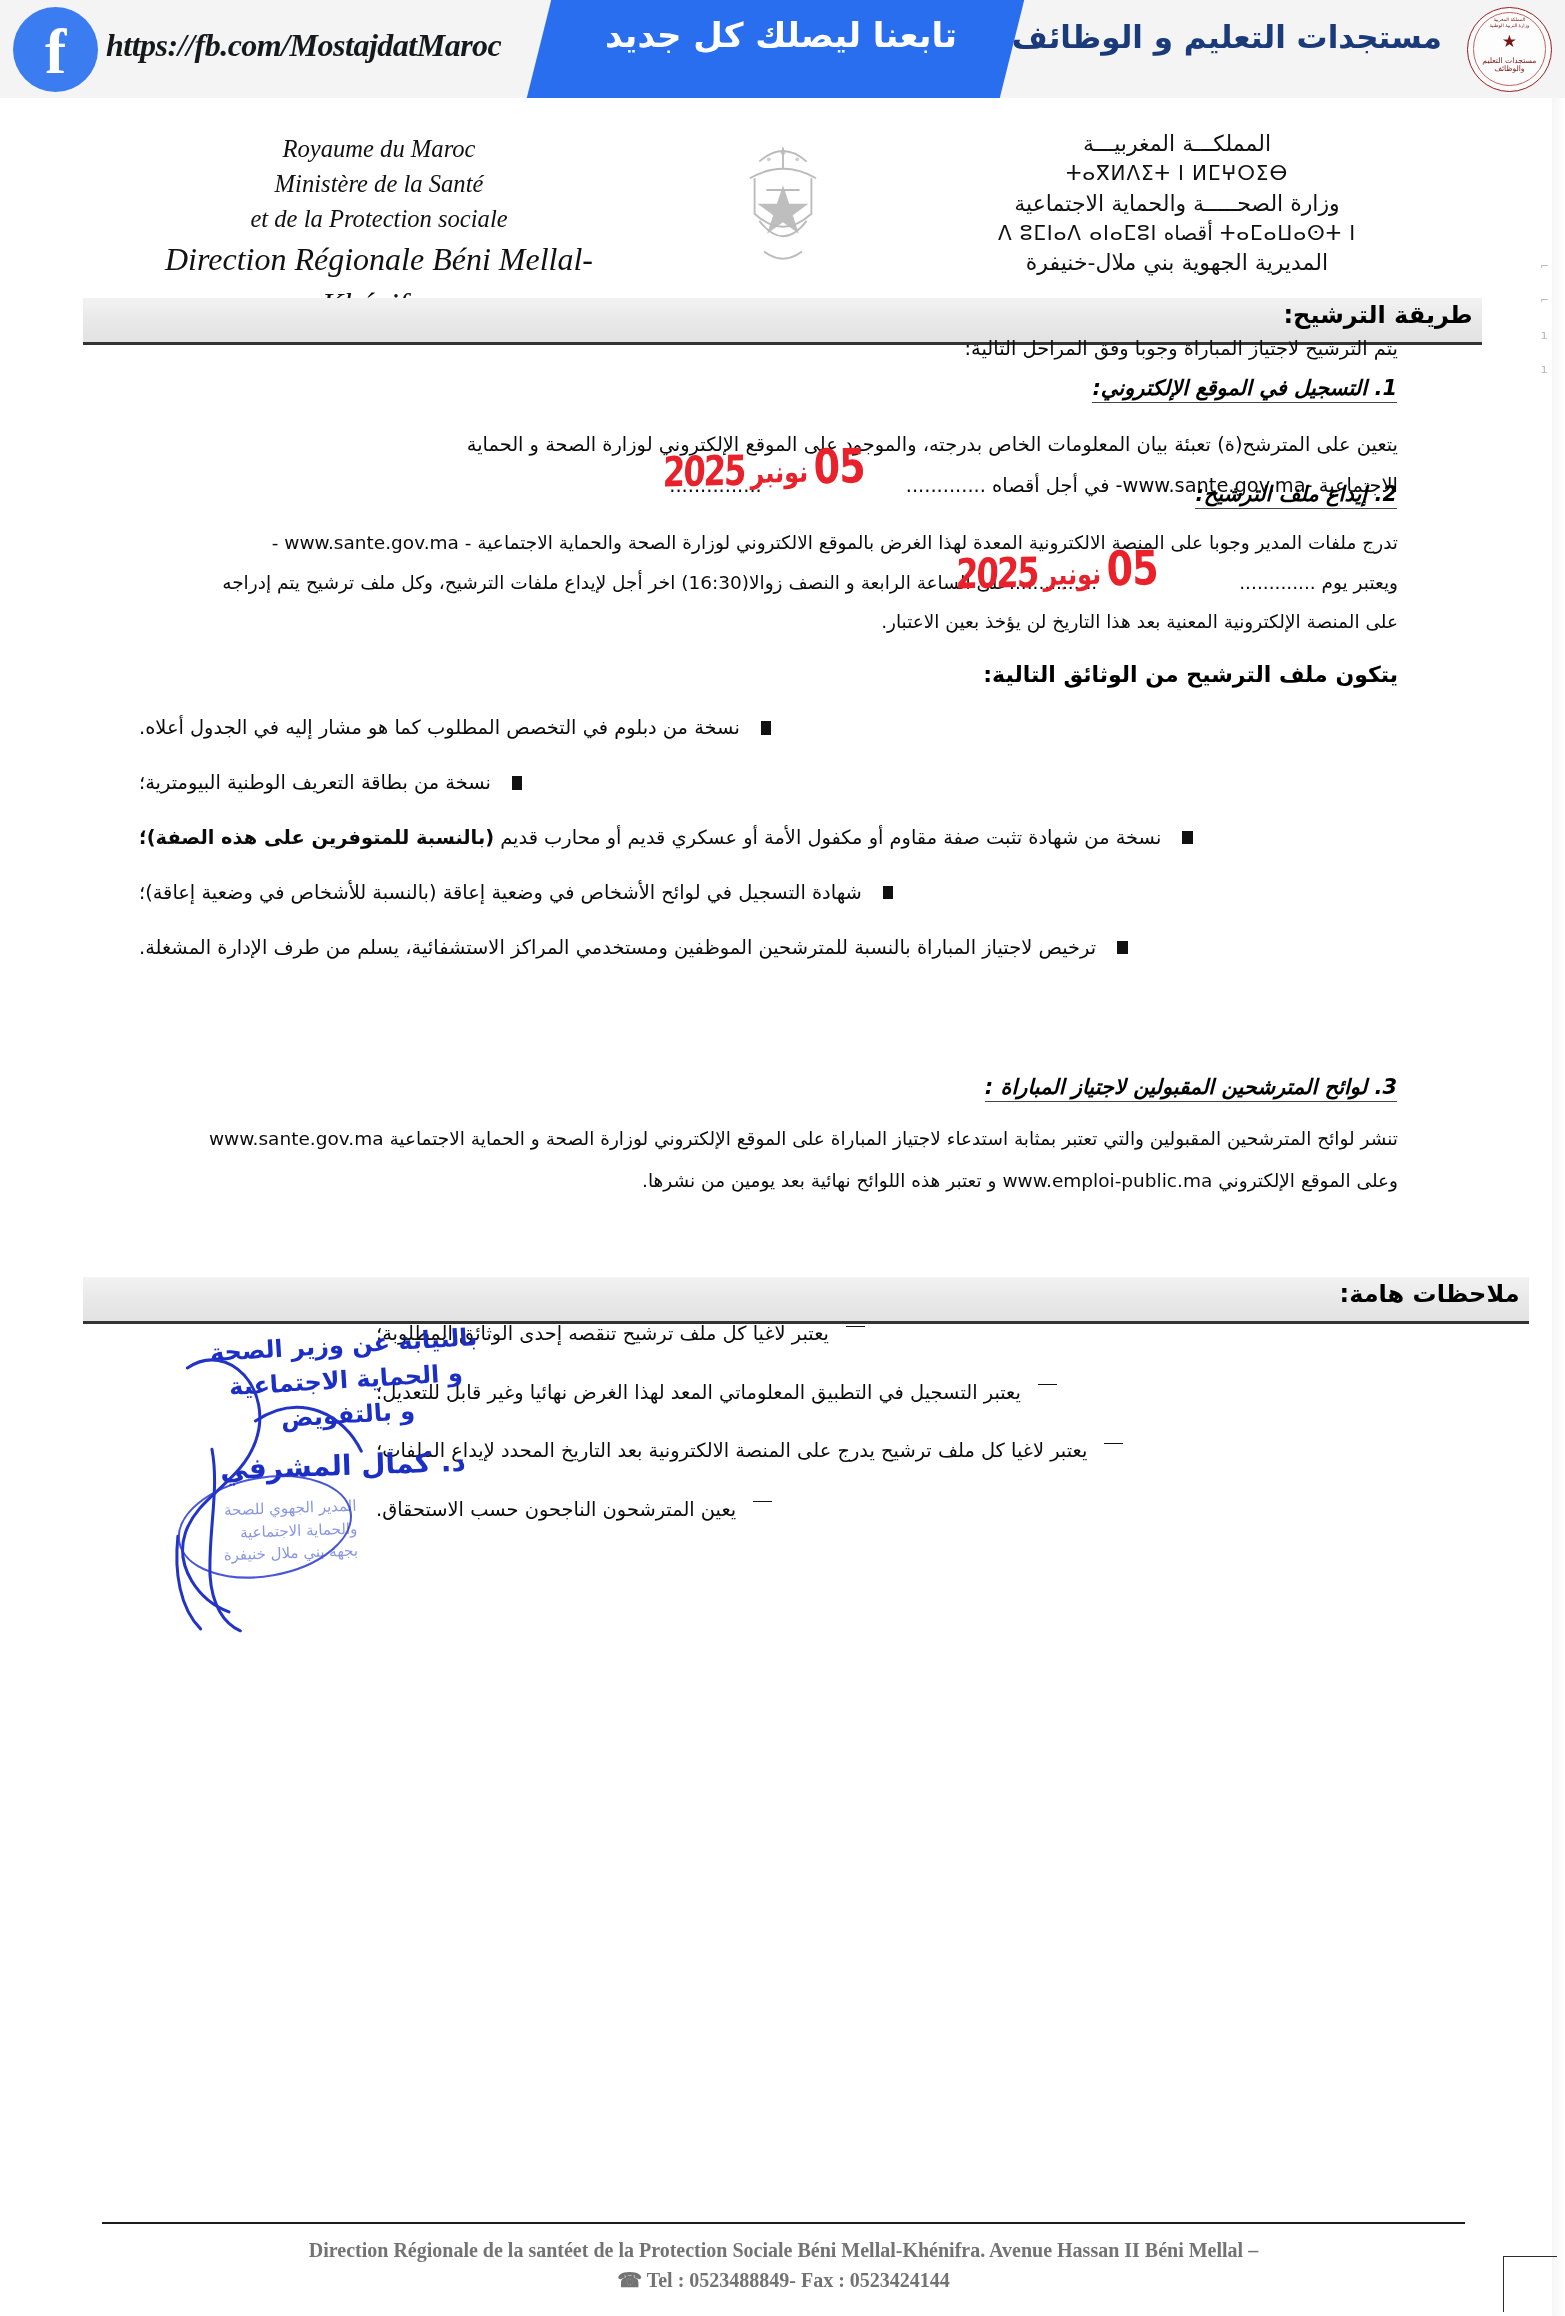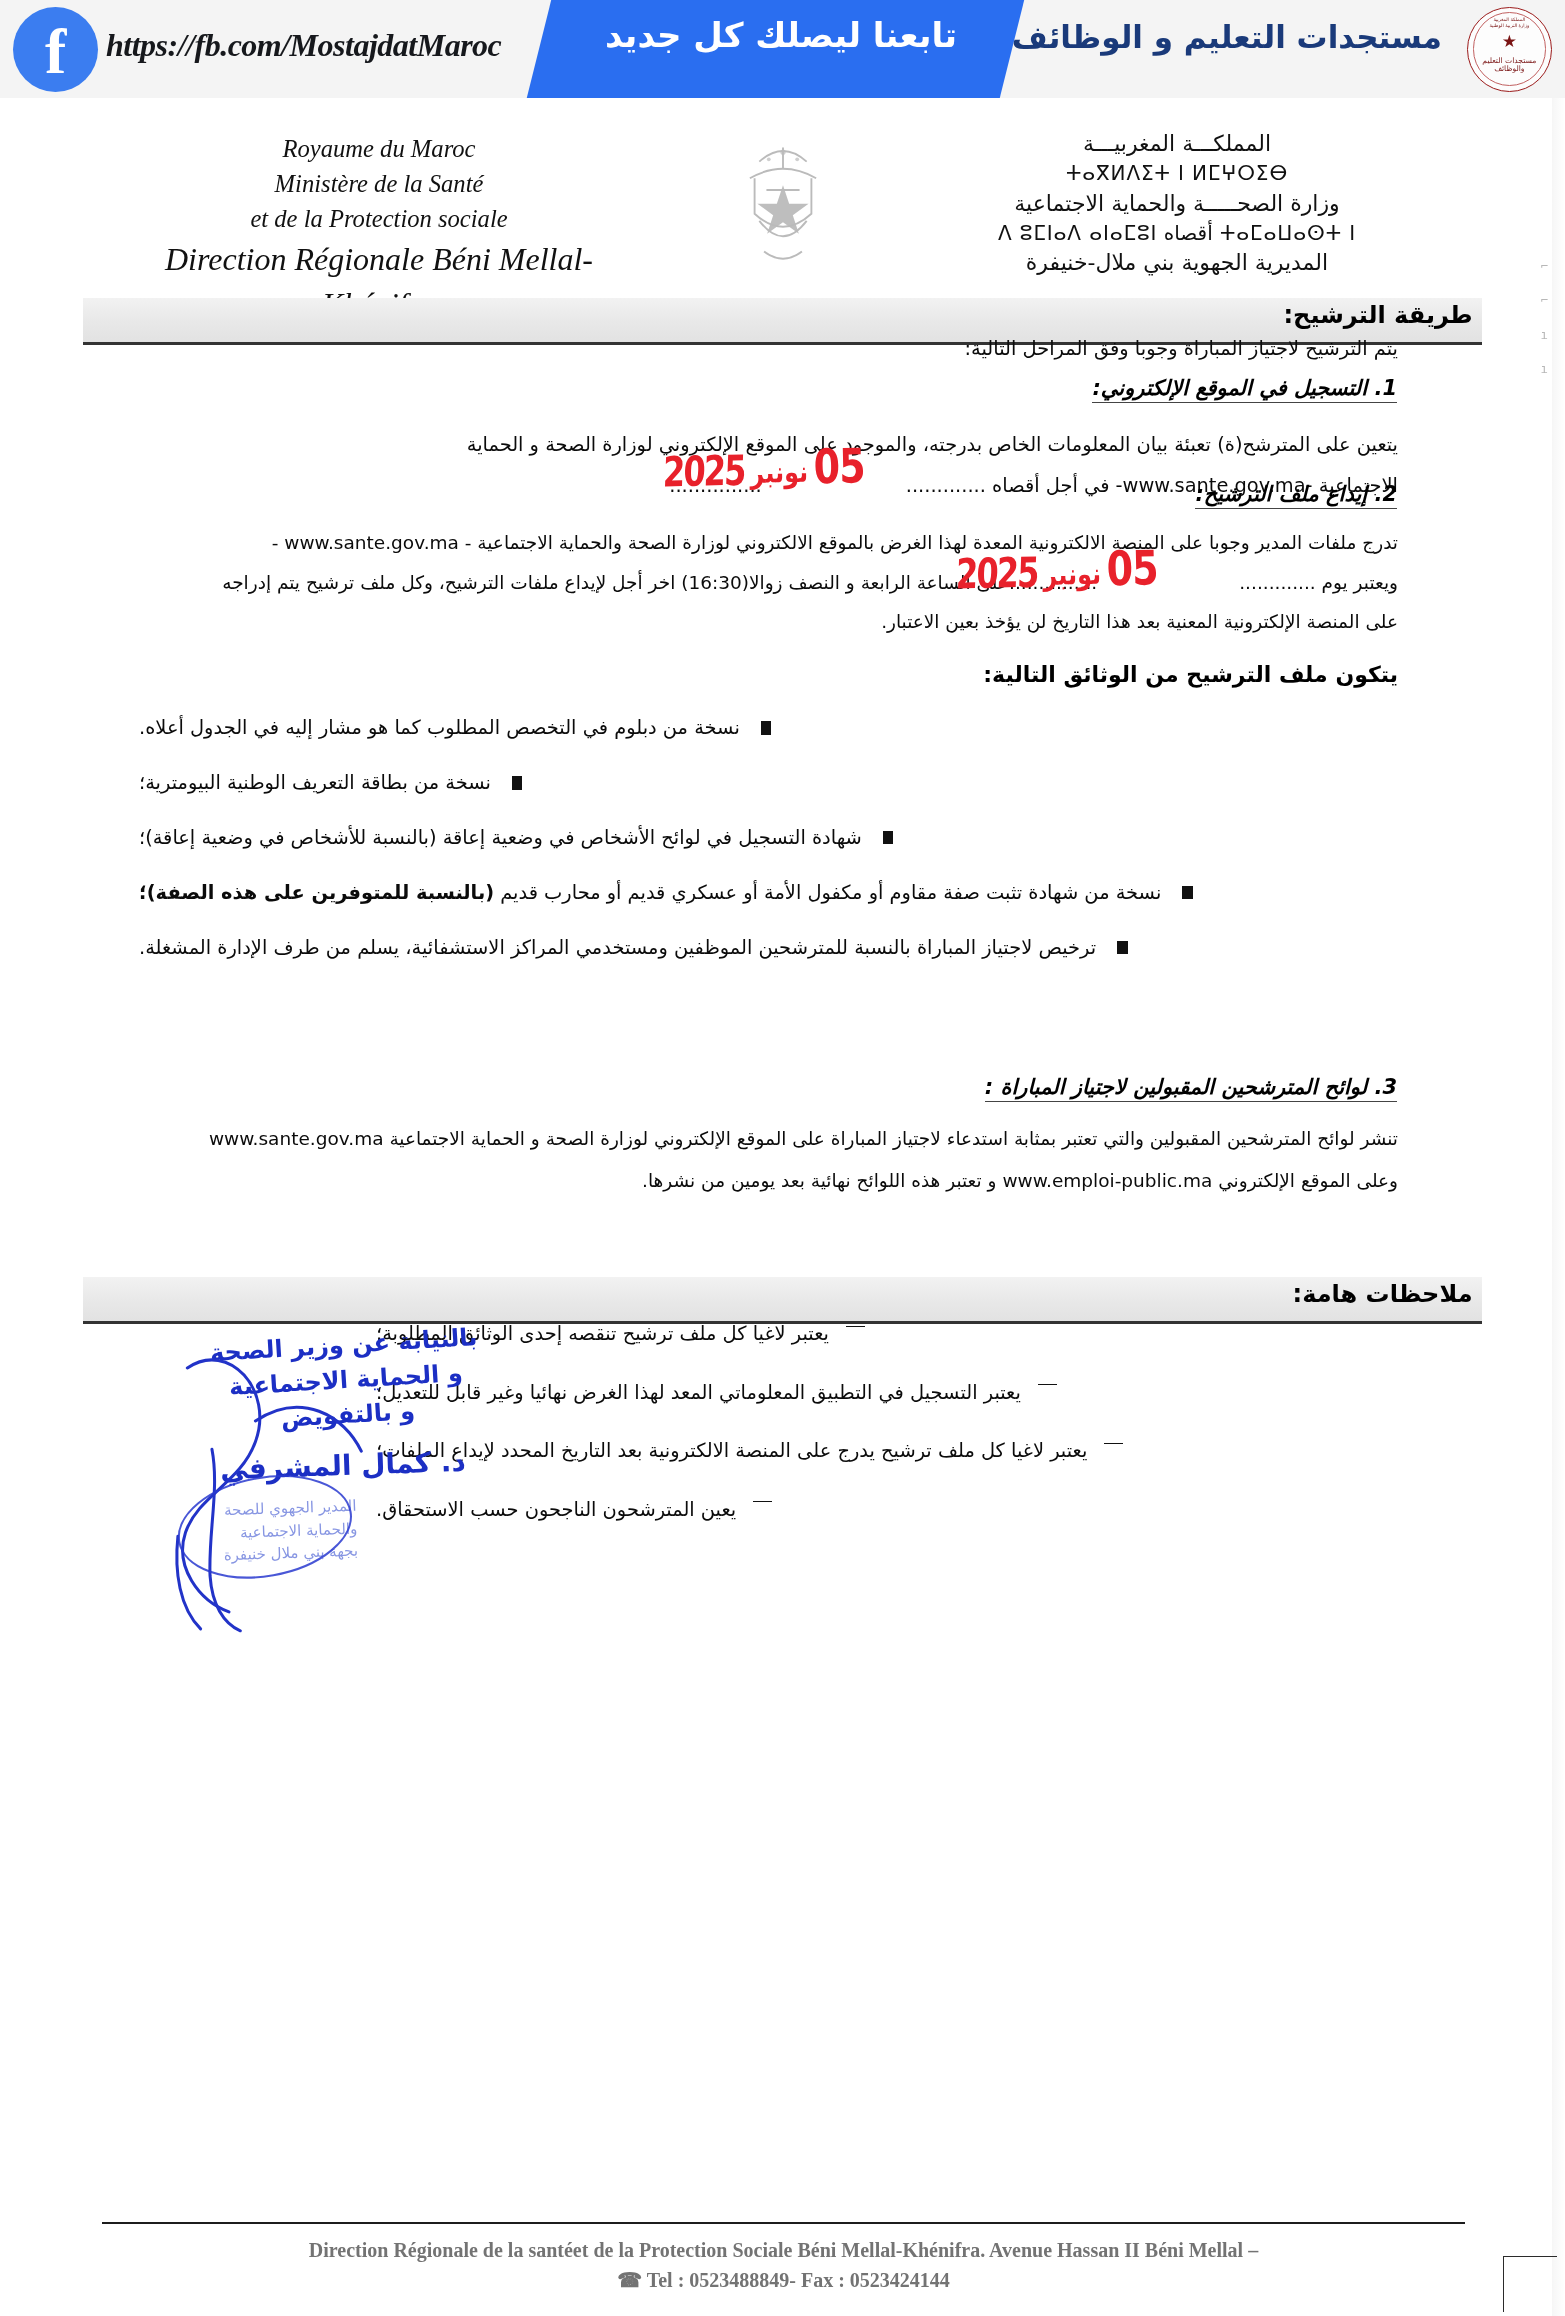--- a/index.html
+++ b/index.html
@@ -530,43 +530,43 @@
         <span class="bullet-txt">نسخة من دبلوم في التخصص المطلوب كما هو مشار إليه في الجدول أعلاه.</span>
       </div>
 
       <div class="bullet-row">
         <span class="bullet-sq"></span>
         <span class="bullet-txt">نسخة من بطاقة التعريف الوطنية البيومترية؛</span>
       </div>
 
       <div class="bullet-row">
         <span class="bullet-sq"></span>
-        <span class="bullet-txt">شهادة التسجيل في لوائح الأشخاص في وضعية إعاقة (بالنسبة للأشخاص في وضعية إعاقة)؛</span>
+        <span class="bullet-txt"><span>نسخة من شهادة تثبت صفة مقاوم أو مكفول الأمة أو عسكري قديم أو محارب قديم </span><b>(بالنسبة للمتوفرين على هذه الصفة)؛</b></span>
       </div>
 
       <div class="bullet-row">
         <span class="bullet-sq"></span>
-        <span class="bullet-txt"><span>نسخة من شهادة تثبت صفة مقاوم أو مكفول الأمة أو عسكري قديم أو محارب قديم </span><b>(بالنسبة للمتوفرين على هذه الصفة)؛</b></span>
+        <span class="bullet-txt">شهادة التسجيل في لوائح الأشخاص في وضعية إعاقة (بالنسبة للأشخاص في وضعية إعاقة)؛</span>
       </div>
 
       <div class="bullet-row">
         <span class="bullet-sq"></span>
         <span class="bullet-txt">ترخيص لاجتياز المباراة بالنسبة للمترشحين الموظفين ومستخدمي المراكز الاستشفائية، يسلم من طرف الإدارة المشغلة.</span>
       </div>
     </div>
 
     <div class="num-head" style="top:977px; right:168px;">
       <span class="u">3.  لوائح المترشحين المقبولين لاجتياز المباراة :</span>
     </div>
 
     <div class="ar ar-right" style="top:1022px; right:167px; width:1315px; font-size:18.5px;">تنشر لوائح المترشحين المقبولين والتي تعتبر بمثابة استدعاء لاجتياز المباراة على الموقع الإلكتروني لوزارة الصحة و الحماية الاجتماعية www.sante.gov.ma</div>
 
     <div class="ar ar-right" style="top:1064px; right:167px; width:1315px; font-size:18.5px;">وعلى الموقع الإلكتروني www.emploi-public.ma و تعتبر هذه اللوائح  نهائية بعد يومين من نشرها.</div>
 
-    <div class="sec-bar" style="top:1147px;">
+    <div class="sec-bar" style="top:1147px;padding-left:47px;">
       <span class="sec-bar-label">ملاحظات هامة:</span>
     </div>
 
     <div class="dashes" style="top:1219px; right:167px;">
 
       <div class="dash-row">
         <span class="dash-mark"></span>
         <span class="dash-txt">يعتبر لاغيا كل ملف ترشيح تنقصه إحدى الوثائق المطلوبة؛</span>
       </div>
 

